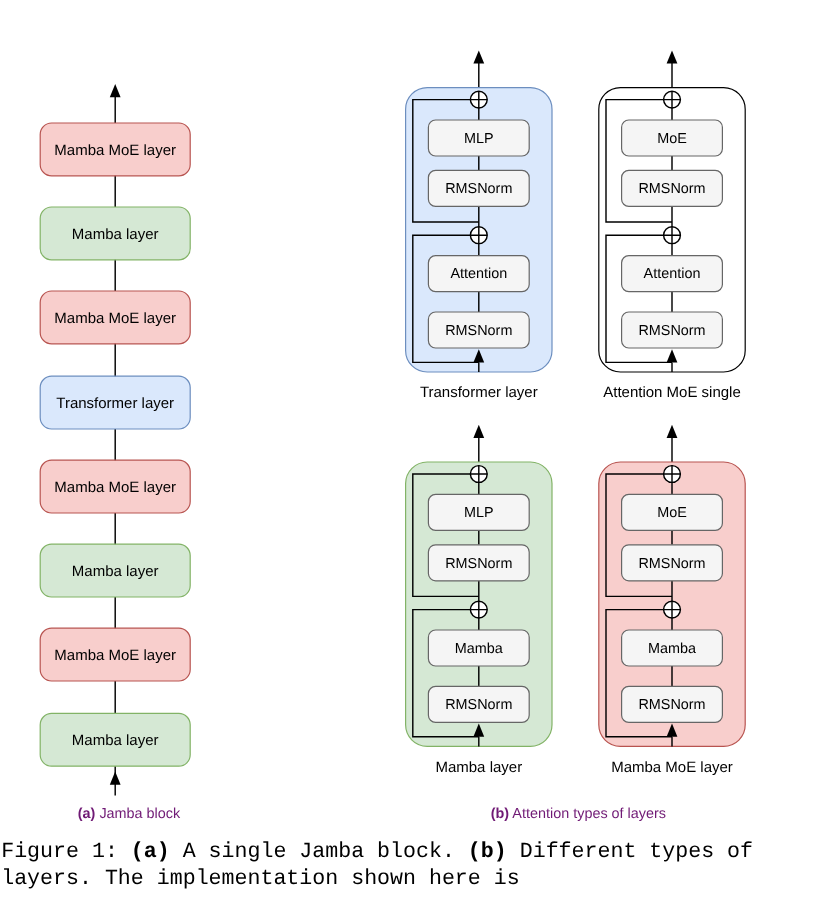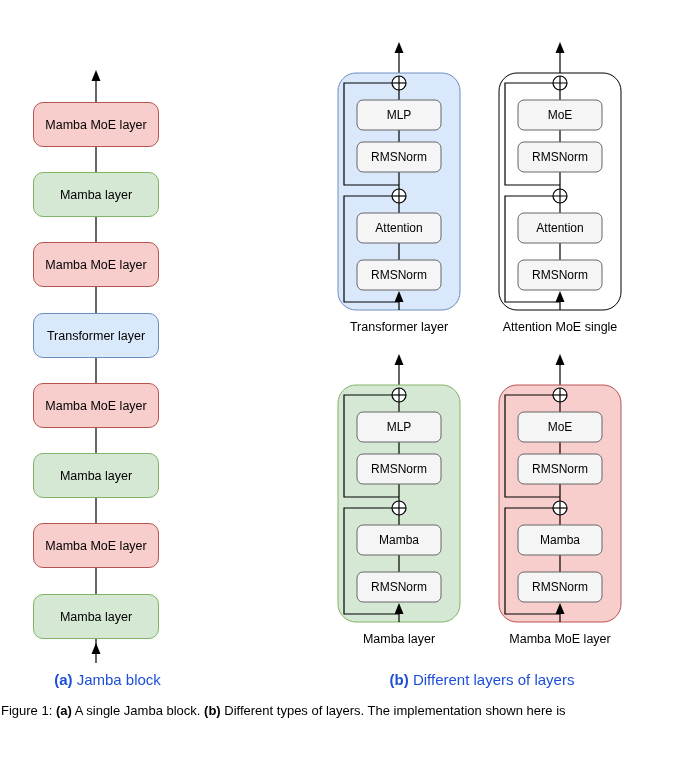--- a/index.html
+++ b/index.html
@@ -29,22 +29,22 @@
     font-size: 12.5px;
     color: #000;
     z-index: 1;
   }
   .layer[data-type="red"]   { background: var(--red-fill);   border-color: var(--red-stroke); }
   .layer[data-type="green"] { background: var(--green-fill); border-color: var(--green-stroke); }
   .layer[data-type="blue"]  { background: var(--blue-fill);  border-color: var(--blue-stroke); }
 
   .subcaption {
     position: absolute;
-    font-size: 15px;
-    color: #1d4ed8;
+    font-size: 12px;
+    color: #701a75;
     text-align: center;
   }
   .subcaption b { font-weight: bold; }
 
   
   .cell { position: absolute; width: 148px; height: 274px; }
   .cell svg { display: block; }
   .cell .container { fill: #fff; stroke: #000; stroke-width: 1; }
   .cell[data-type="blue"]  .container { fill: var(--blue-fill);  stroke: var(--blue-stroke); }
   .cell[data-type="white"] .container { fill: var(--white-fill); stroke: var(--white-stroke); }
@@ -63,22 +63,22 @@
     color: #000;
     white-space: nowrap;
   }
 
   
   #figure-caption {
     position: absolute;
     left: 1px;
     top: 699px;
     width: 672px;
-    font-family: Liberation Sans, sans-serif;
-    font-size: 13px;
+    font-family: Liberation Mono, monospace;
+    font-size: 18px;
     line-height: 23px;
     color: #000;
   }
   #figure-caption b { font-weight: bold; }
   #figure-caption i { font-style: italic; }
 </style>
 </head>
 <body>
 
 <div id="page">
@@ -265,21 +265,21 @@
       <rect class="inner" x="20" y="173" width="84" height="30" rx="6"></rect>
       <text x="62" y="188" text-anchor="middle" dominant-baseline="central">Mamba</text>
       <rect class="inner" x="20" y="220" width="84" height="30" rx="6"></rect>
       <text x="62" y="235" text-anchor="middle" dominant-baseline="central">RMSNorm</text>
     </svg>
   </div>
       <div class="cell-label" style="left: 498px; top: 632px;">Mamba MoE layer</div>
     </div>
 
   <div class="subcaption" style="left:337px; top:671px; width:290px;">
-    <b>(b)</b><span> Different layers of layers</span>
+    <b>(b)</b><span> Attention types of layers</span>
   </div>
 
   <div id="figure-caption">
     <div>
       <span>Figure 1: </span><b>(a)</b><span> A single Jamba block. </span><b>(b)</b><span> Different types of layers. The implementation shown here is</span>
     </div>
   </div>
 </div>
 
 </body></html>

